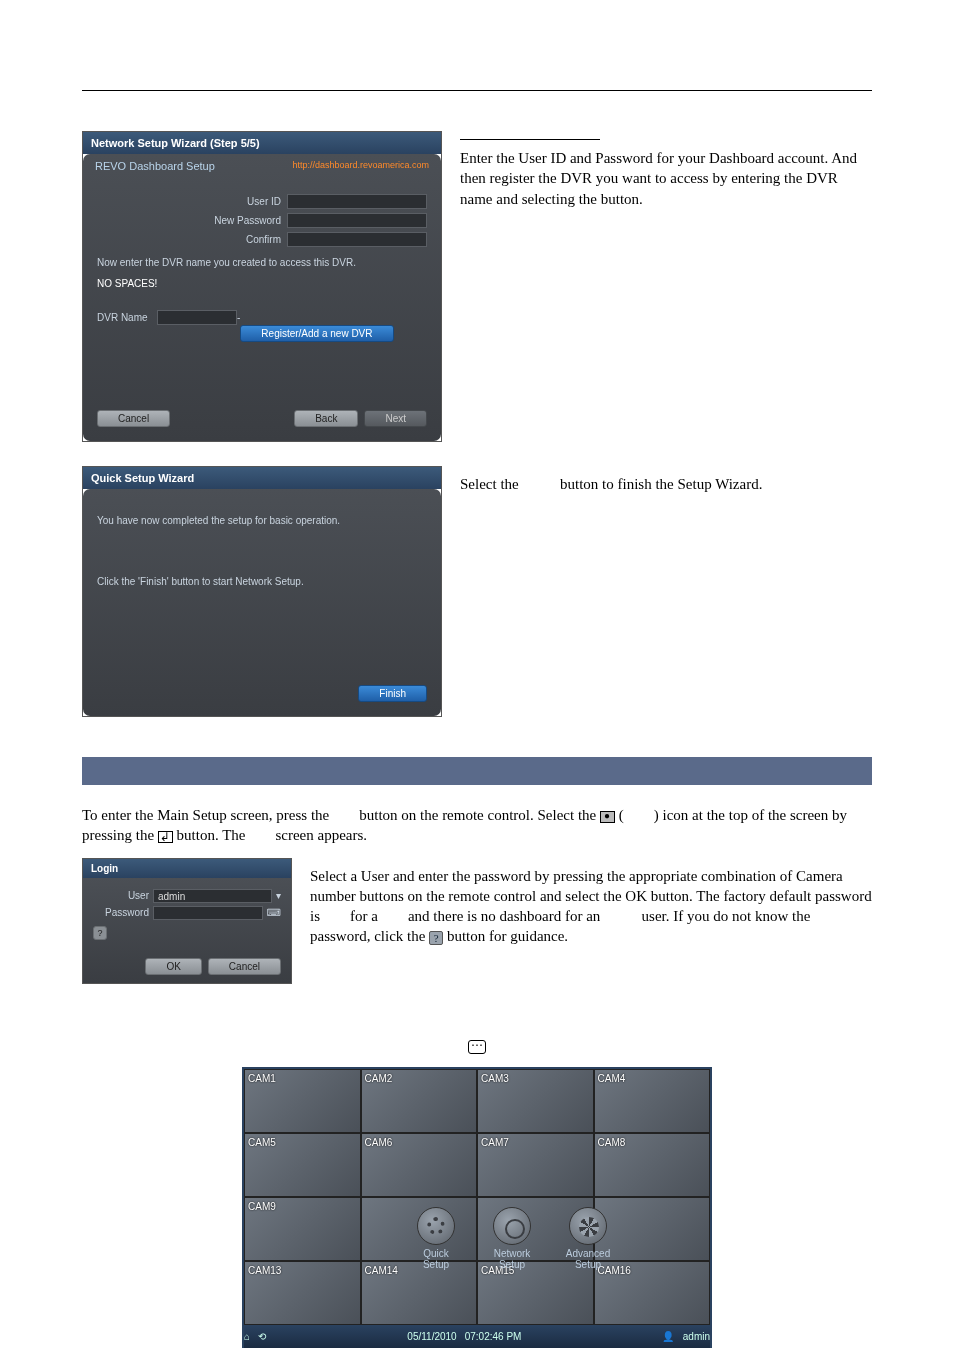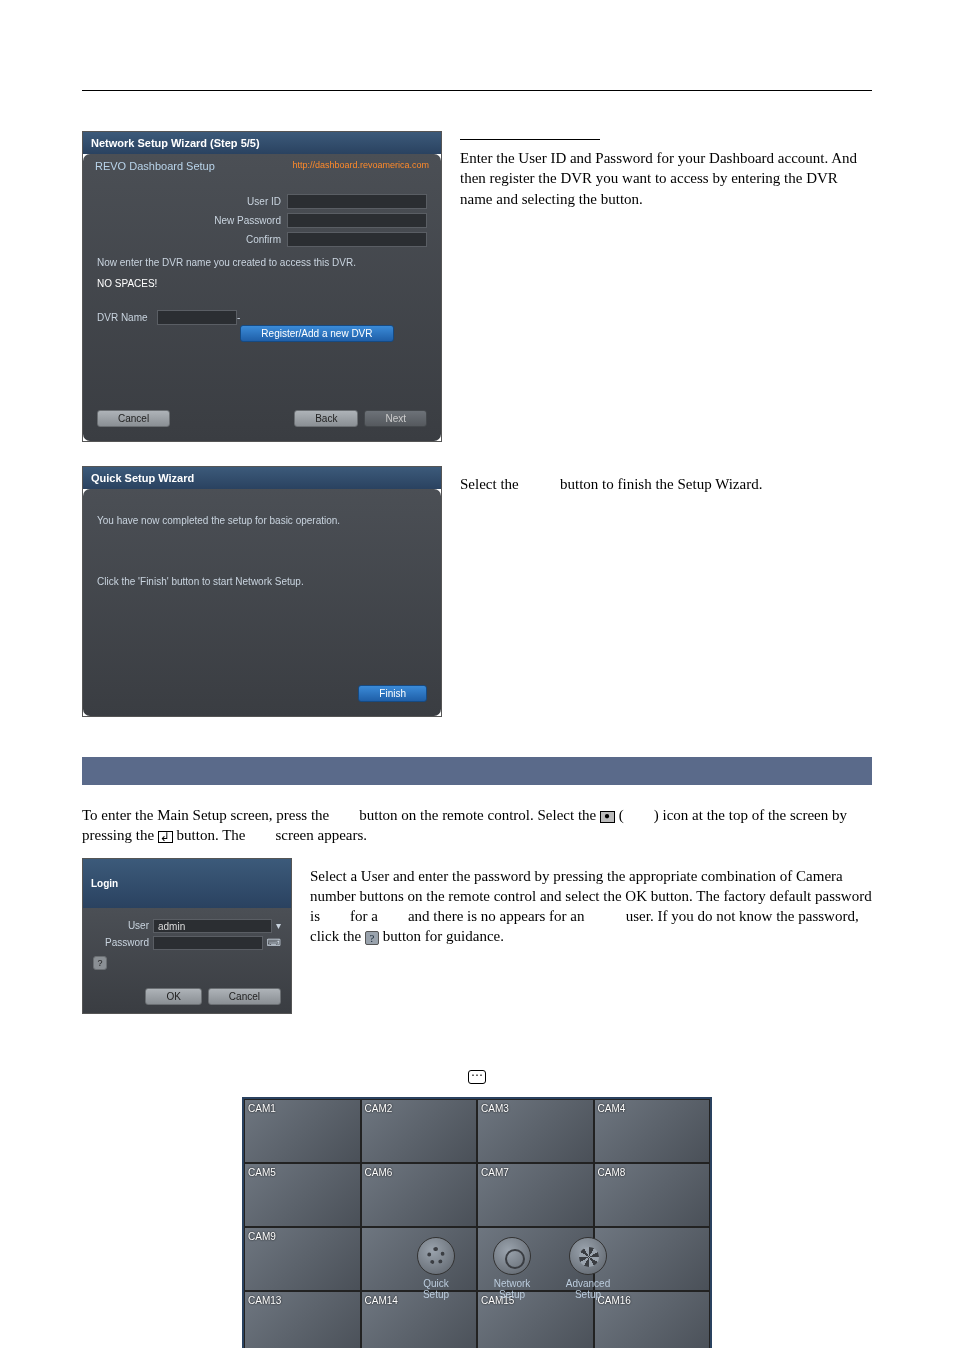--- a/index.html
+++ b/index.html
@@ -25,21 +25,21 @@
   .btn-blue { background: linear-gradient(#3b8bd8,#1f5fa8); color: #fff; border: 1px solid #164a82; }
   .btn-grey { background: linear-gradient(#aeb3b8,#8a8f94); color: #222; border: 1px solid #6b6f73; }
   .btn-dark { background: linear-gradient(#6d7278,#55595e); color: #ccc; border: 1px solid #44484c; }
   .panel-foot { display: flex; justify-content: space-between; margin-top: 36px; }
   .panel-foot-right { display: flex; gap: 6px; }
   .right-col { flex: 1; padding-top: 8px; }
   hr.short { border: none; border-top: 1px solid #000; width: 140px; margin-bottom: 8px; }
   .section-bar { background: #5a6a8a; height: 28px; margin-top: 40px; margin-bottom: 20px; }
   .para { margin: 0 0 12px 0; line-height: 1.35; }
   .login-box { width: 210px; border: 1px solid #555; font-family: Arial, sans-serif; font-size: 10px; }
-  .login-title { background: linear-gradient(#3c5a7a,#2a4260); color: #fff; padding: 19px 8px; font-weight: bold; }
+  .login-title { background: linear-gradient(#3c5a7a,#2a4260); color: #fff; padding: 4px 8px; font-weight: bold; }
   .login-body { background: linear-gradient(#4b4f55,#3a3d42); padding: 8px 10px; }
   .login-row { display: flex; align-items: center; gap: 4px; margin: 3px 0; }
   .login-row label { width: 56px; text-align: right; color: #c9d4df; }
   .login-row .field { flex: 1; height: 14px; background: #2b2e32; border: 1px solid #5a5e64; color: #ddd; padding-left: 4px; line-height: 14px; }
   .login-foot { display: flex; justify-content: flex-end; gap: 6px; margin-top: 6px; }
   .login-q { width: 14px; height: 14px; border: 1px solid #6b6f73; background: #8a8f94; color: #222; text-align: center; line-height: 12px; border-radius: 3px; font-size: 9px; }
   .dvr-grid { width: 470px; border: 2px solid #2a4260; margin: 12px auto 0 auto; position: relative; background: #444; }
   .grid { display: grid; grid-template-columns: repeat(4,1fr); grid-template-rows: repeat(4,64px); }
   .cell { border: 1px solid #222; background: linear-gradient(135deg,#6e7680,#4a5058); position: relative; overflow: hidden; text-align: center; }
   .cell .cam-label { position: absolute; top: 3px; left: 3px; font-family: Arial, sans-serif; font-size: 10px; color: #fff; text-shadow: 0 0 2px #000; }
@@ -168,21 +168,21 @@
           <span class="btn btn-grey">Cancel</span>
         </div>
       </div>
     </div>
     <div class="right-col">
       <p class="para">
         <span>Select a User and enter the password by pressing the appropriate combination of Camera number buttons on the remote control and select the OK button.  The factory default password is</span>
         &nbsp;&nbsp;&nbsp;&nbsp;&nbsp;&nbsp;
         <span>for a</span>
         &nbsp;&nbsp;&nbsp;&nbsp;&nbsp;&nbsp;
-        <span>and there is no appears for an</span>
+        <span>and there is no dashboard for an</span>
         &nbsp;&nbsp;&nbsp;&nbsp;&nbsp;&nbsp;&nbsp;&nbsp;&nbsp;
         <span>user. If you do not know the password, click the</span>
         <span class="q-icon">?</span>
         <span>button for guidance.</span>
       </p>
     </div>
   </div>
 
   <div style="height:30px"></div>
   <div class="center">

